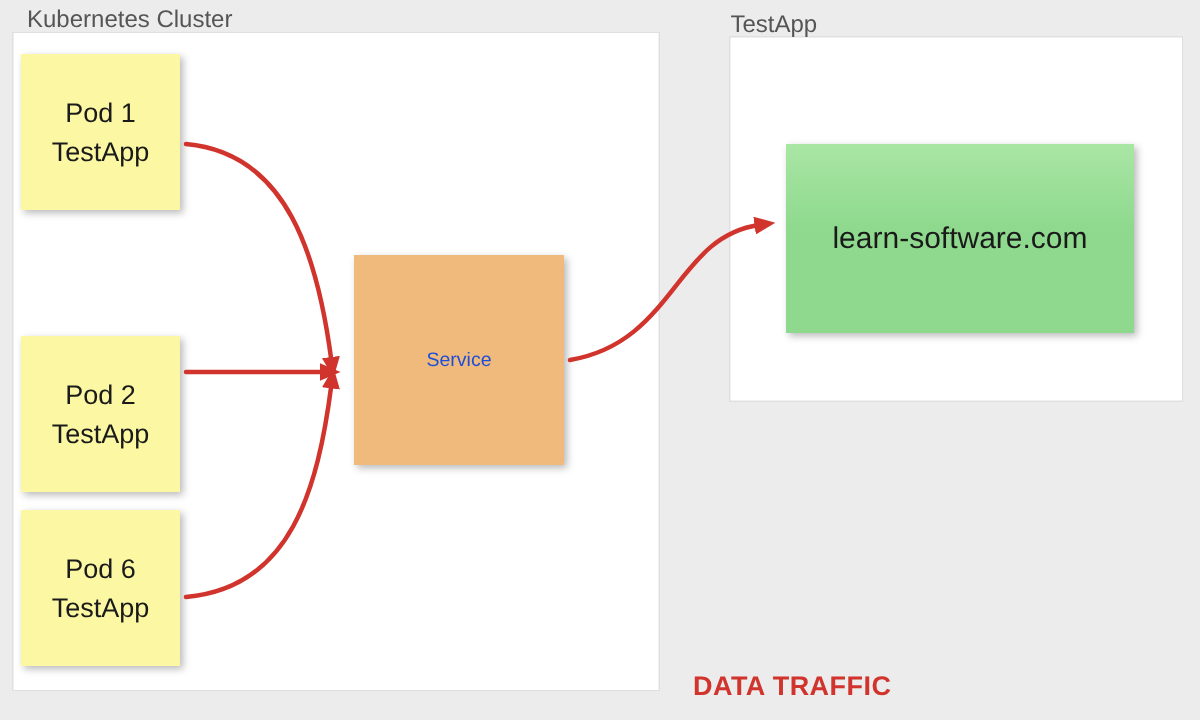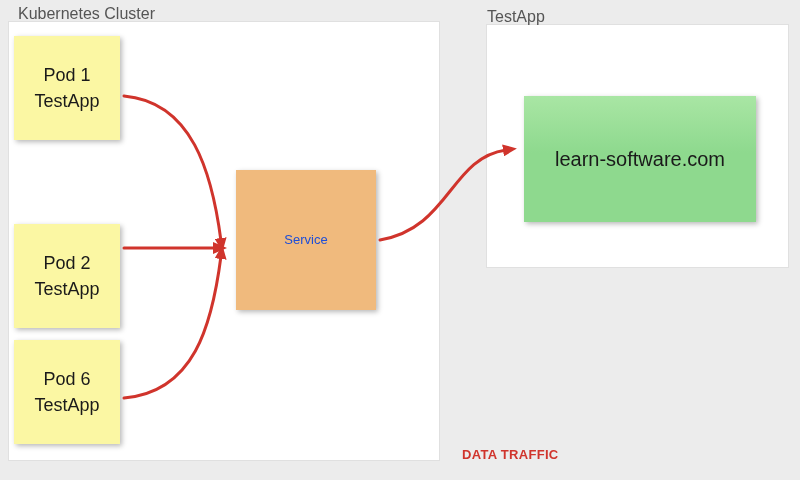--- a/index.html
+++ b/index.html
@@ -83,21 +83,21 @@
     stroke-width: 3;
     stroke-linecap: round;
   }
   .arrow-fill {
     fill: var(--arrow, #d0342c);
   }
   .traffic-label {
     position: absolute;
     left: 462px;
     top: 447px;
-    font-size: 13px;
+    font-size: 18px;
     font-weight: bold;
     letter-spacing: 0.3px;
     color: var(--arrow, #d0342c);
   }
 </style>
 </head>
 <body>
 
 <div class="stage">
 

